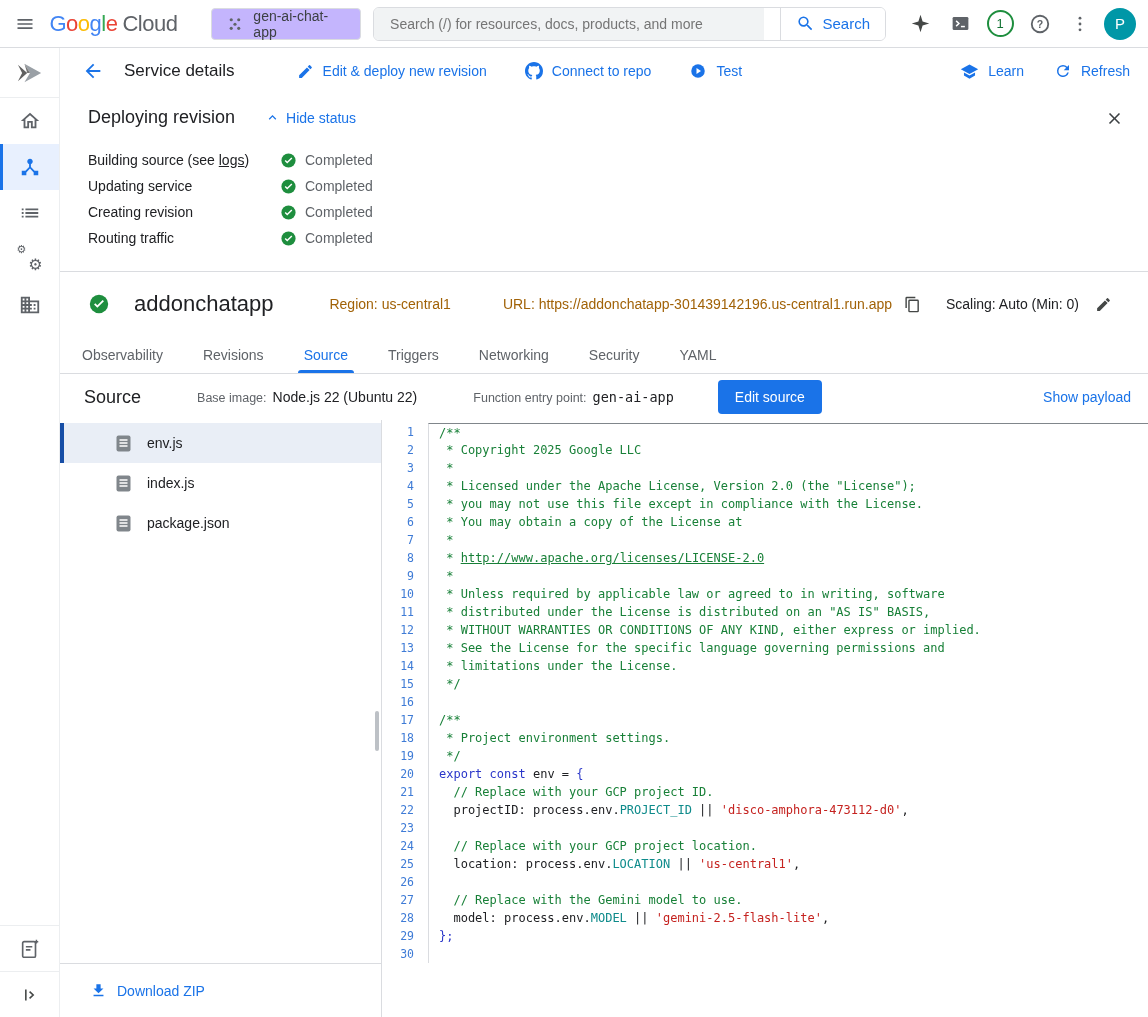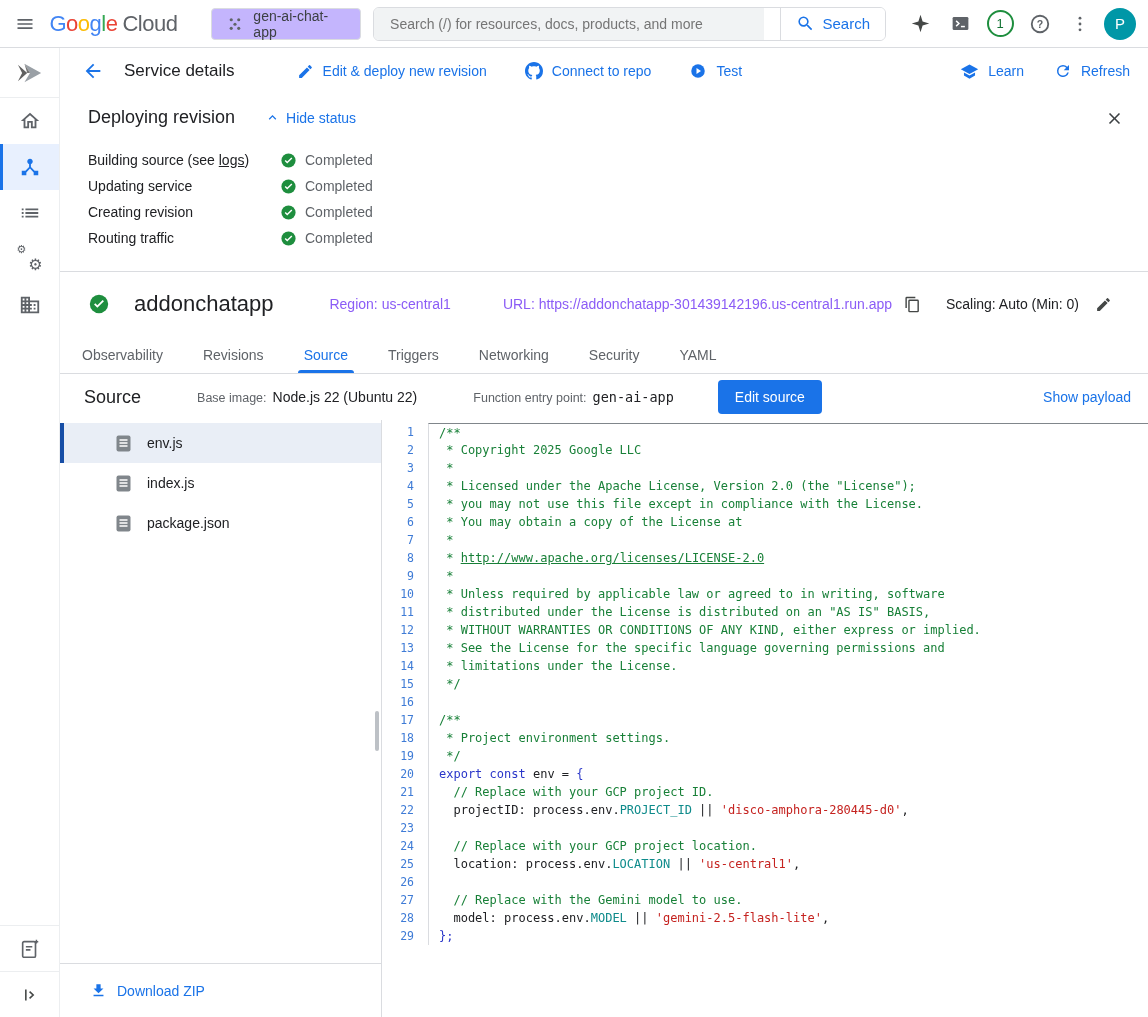--- a/index.html
+++ b/index.html
@@ -53,21 +53,21 @@
   .close-btn { position:absolute; right:20px; top:10px; width:28px; height:28px; display:flex; align-items:center; justify-content:center; }
   .status-rows { margin-top:19px; }
   .status-row { display:flex; align-items:center; height:26px; font-size:14px; }
   .status-label { width:192px; color:#202124; }
   .status-label a { color:#202124; text-decoration:underline; cursor:pointer; }
   .status-val { display:flex; align-items:center; gap:8px; color:#5f6368; }
 
   
   .service-row { height:64px; flex:none; display:flex; align-items:center; padding:0 36px 0 28px; }
   .service-name { font-size:22px; color:#202124; margin:0 56px 0 24px; }
-  .kv { font-size:14px; color:#8b5cf6;text-align:right; }
+  .kv { font-size:14px; color:#a16207;text-align:right; }
   .url-group { display:flex; align-items:center; gap:12px; margin-left:52px; }
   .scaling-group { margin-left:auto; display:flex; align-items:center; gap:16px; font-size:14px; color:#202124; }
 
   
   .tabs { height:38px; flex:none; display:flex; align-items:stretch; border-bottom:1px solid var(--border,#dadce0); padding-left:2px; }
   .tab { display:flex; align-items:center; padding:0 20px; font-size:14px; color:#5f6368; font-weight:500; position:relative; }
   .tab.active { color:var(--accent,#1a73e8); }
   .tab.active::after { content:""; position:absolute; left:14px; right:14px; bottom:0; height:3px; background:var(--accent,#1a73e8); border-radius:3px 3px 0 0; }
 
   
@@ -430,26 +430,27 @@
             <div class="cl"><span class="ln">12</span><span class="ct"><span class="s-com"> * WITHOUT WARRANTIES OR CONDITIONS OF ANY KIND, either express or implied.</span></span></div>
             <div class="cl"><span class="ln">13</span><span class="ct"><span class="s-com"> * See the License for the specific language governing permissions and</span></span></div>
             <div class="cl"><span class="ln">14</span><span class="ct"><span class="s-com"> * limitations under the License.</span></span></div>
             <div class="cl"><span class="ln">15</span><span class="ct"><span class="s-com"> */</span></span></div>
             <div class="cl"><span class="ln">16</span><span class="ct"></span></div>
             <div class="cl"><span class="ln">17</span><span class="ct"><span class="s-com">/**</span></span></div>
             <div class="cl"><span class="ln">18</span><span class="ct"><span class="s-com"> * Project environment settings.</span></span></div>
             <div class="cl"><span class="ln">19</span><span class="ct"><span class="s-com"> */</span></span></div>
             <div class="cl"><span class="ln">20</span><span class="ct"><span class="s-kw">export const</span><span class="s-pln"> env = </span><span class="s-kw">{</span></span></div>
             <div class="cl"><span class="ln">21</span><span class="ct"><span class="s-com">  // Replace with your GCP project ID.</span></span></div>
-            <div class="cl"><span class="ln">22</span><span class="ct"><span class="s-pln">  projectID: process.env.</span><span class="s-prp">PROJECT_ID</span><span class="s-pln"> || </span><span class="s-str">'disco-amphora-280445-d0'</span><span class="s-pln">,</span></span></div>
+            <div class="cl"><span class="ln">22</span><span class="ct"><span class="s-pln">  projectID: process.env.</span><span class="s-prp">PROJECT_ID</span><span class="s-pln"> || </span><span class="s-str">'disco-amphora-473112-d0'</span><span class="s-pln">,</span></span></div>
             <div class="cl"><span class="ln">23</span><span class="ct"></span></div>
             <div class="cl"><span class="ln">24</span><span class="ct"><span class="s-com">  // Replace with your GCP project location.</span></span></div>
             <div class="cl"><span class="ln">25</span><span class="ct"><span class="s-pln">  location: process.env.</span><span class="s-prp">LOCATION</span><span class="s-pln"> || </span><span class="s-str">'us-central1'</span><span class="s-pln">,</span></span></div>
             <div class="cl"><span class="ln">26</span><span class="ct"></span></div>
             <div class="cl"><span class="ln">27</span><span class="ct"><span class="s-com">  // Replace with the Gemini model to use.</span></span></div>
             <div class="cl"><span class="ln">28</span><span class="ct"><span class="s-pln">  model: process.env.</span><span class="s-prp">MODEL</span><span class="s-pln"> || </span><span class="s-str">'gemini-2.5-flash-lite'</span><span class="s-pln">,</span></span></div>
             <div class="cl"><span class="ln">29</span><span class="ct"><span class="s-kw">};</span></span></div>
+            <div class="cl"><span class="ln">30</span><span class="ct"></span></div>
           </div>
       </div>
 
     </div>
   </div>
 </div>
 
 </body></html>

